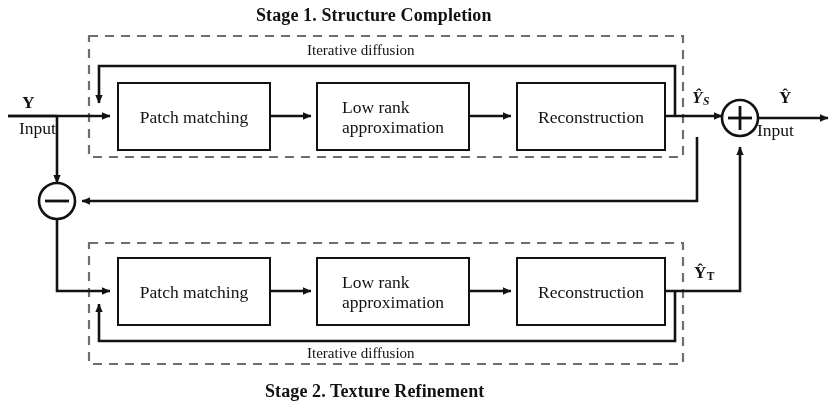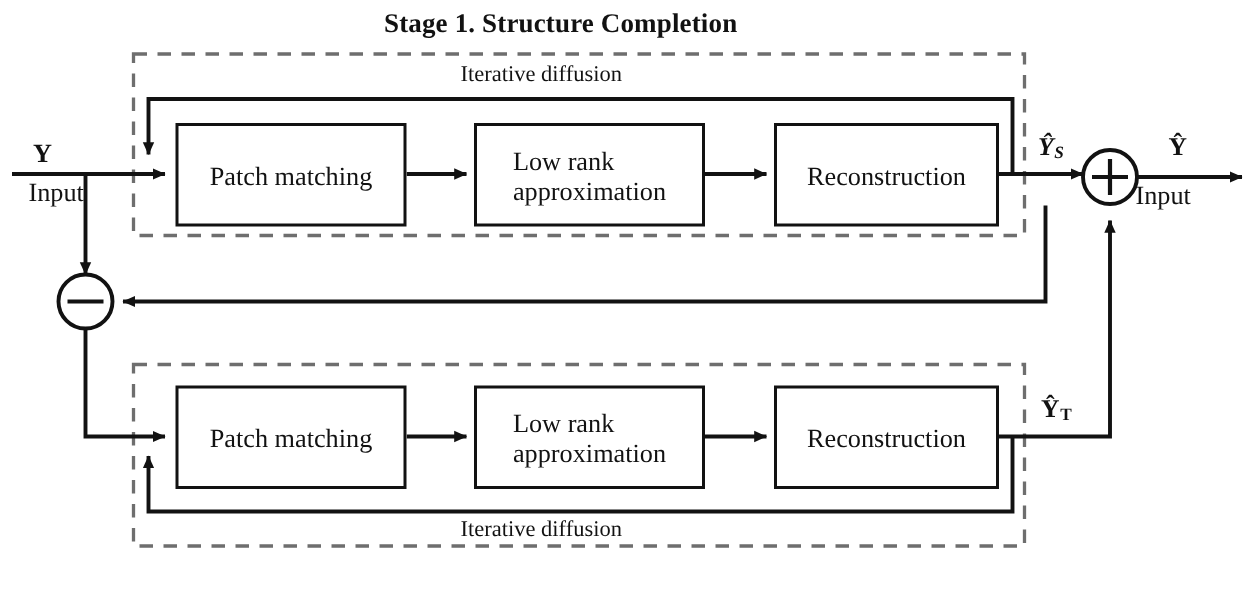--- a/index.html
+++ b/index.html
@@ -145,20 +145,21 @@
   </div>
 
   <div class="procbox" style="left:516px; top:257px; width:150px; height:69px;">
     <div class="box-label">
       <div>Reconstruction</div>
     </div>
   </div>
 
   <div class="lbl loop-label" style="left:307px; top:345px;">Iterative diffusion</div>
 
+  <div class="lbl stage-title" style="left:265px; top:381px;">Stage 2. Texture Refinement</div>
 
   <div class="lbl io-label bold" style="left:22px; top:92px;">Y</div>
   <div class="lbl io-label" style="left:8px; top:118px;margin-left:11px;">Input</div>
 
   <div class="lbl sig" style="left:692px; top:88px;font-style:italic;">
     <span>Ŷ</span><span class="sub">S</span>
   </div>
 
   <div class="lbl sig" style="left:694px; top:263px;text-align:center;">
     <span>Ŷ</span><span class="sub">T</span>

